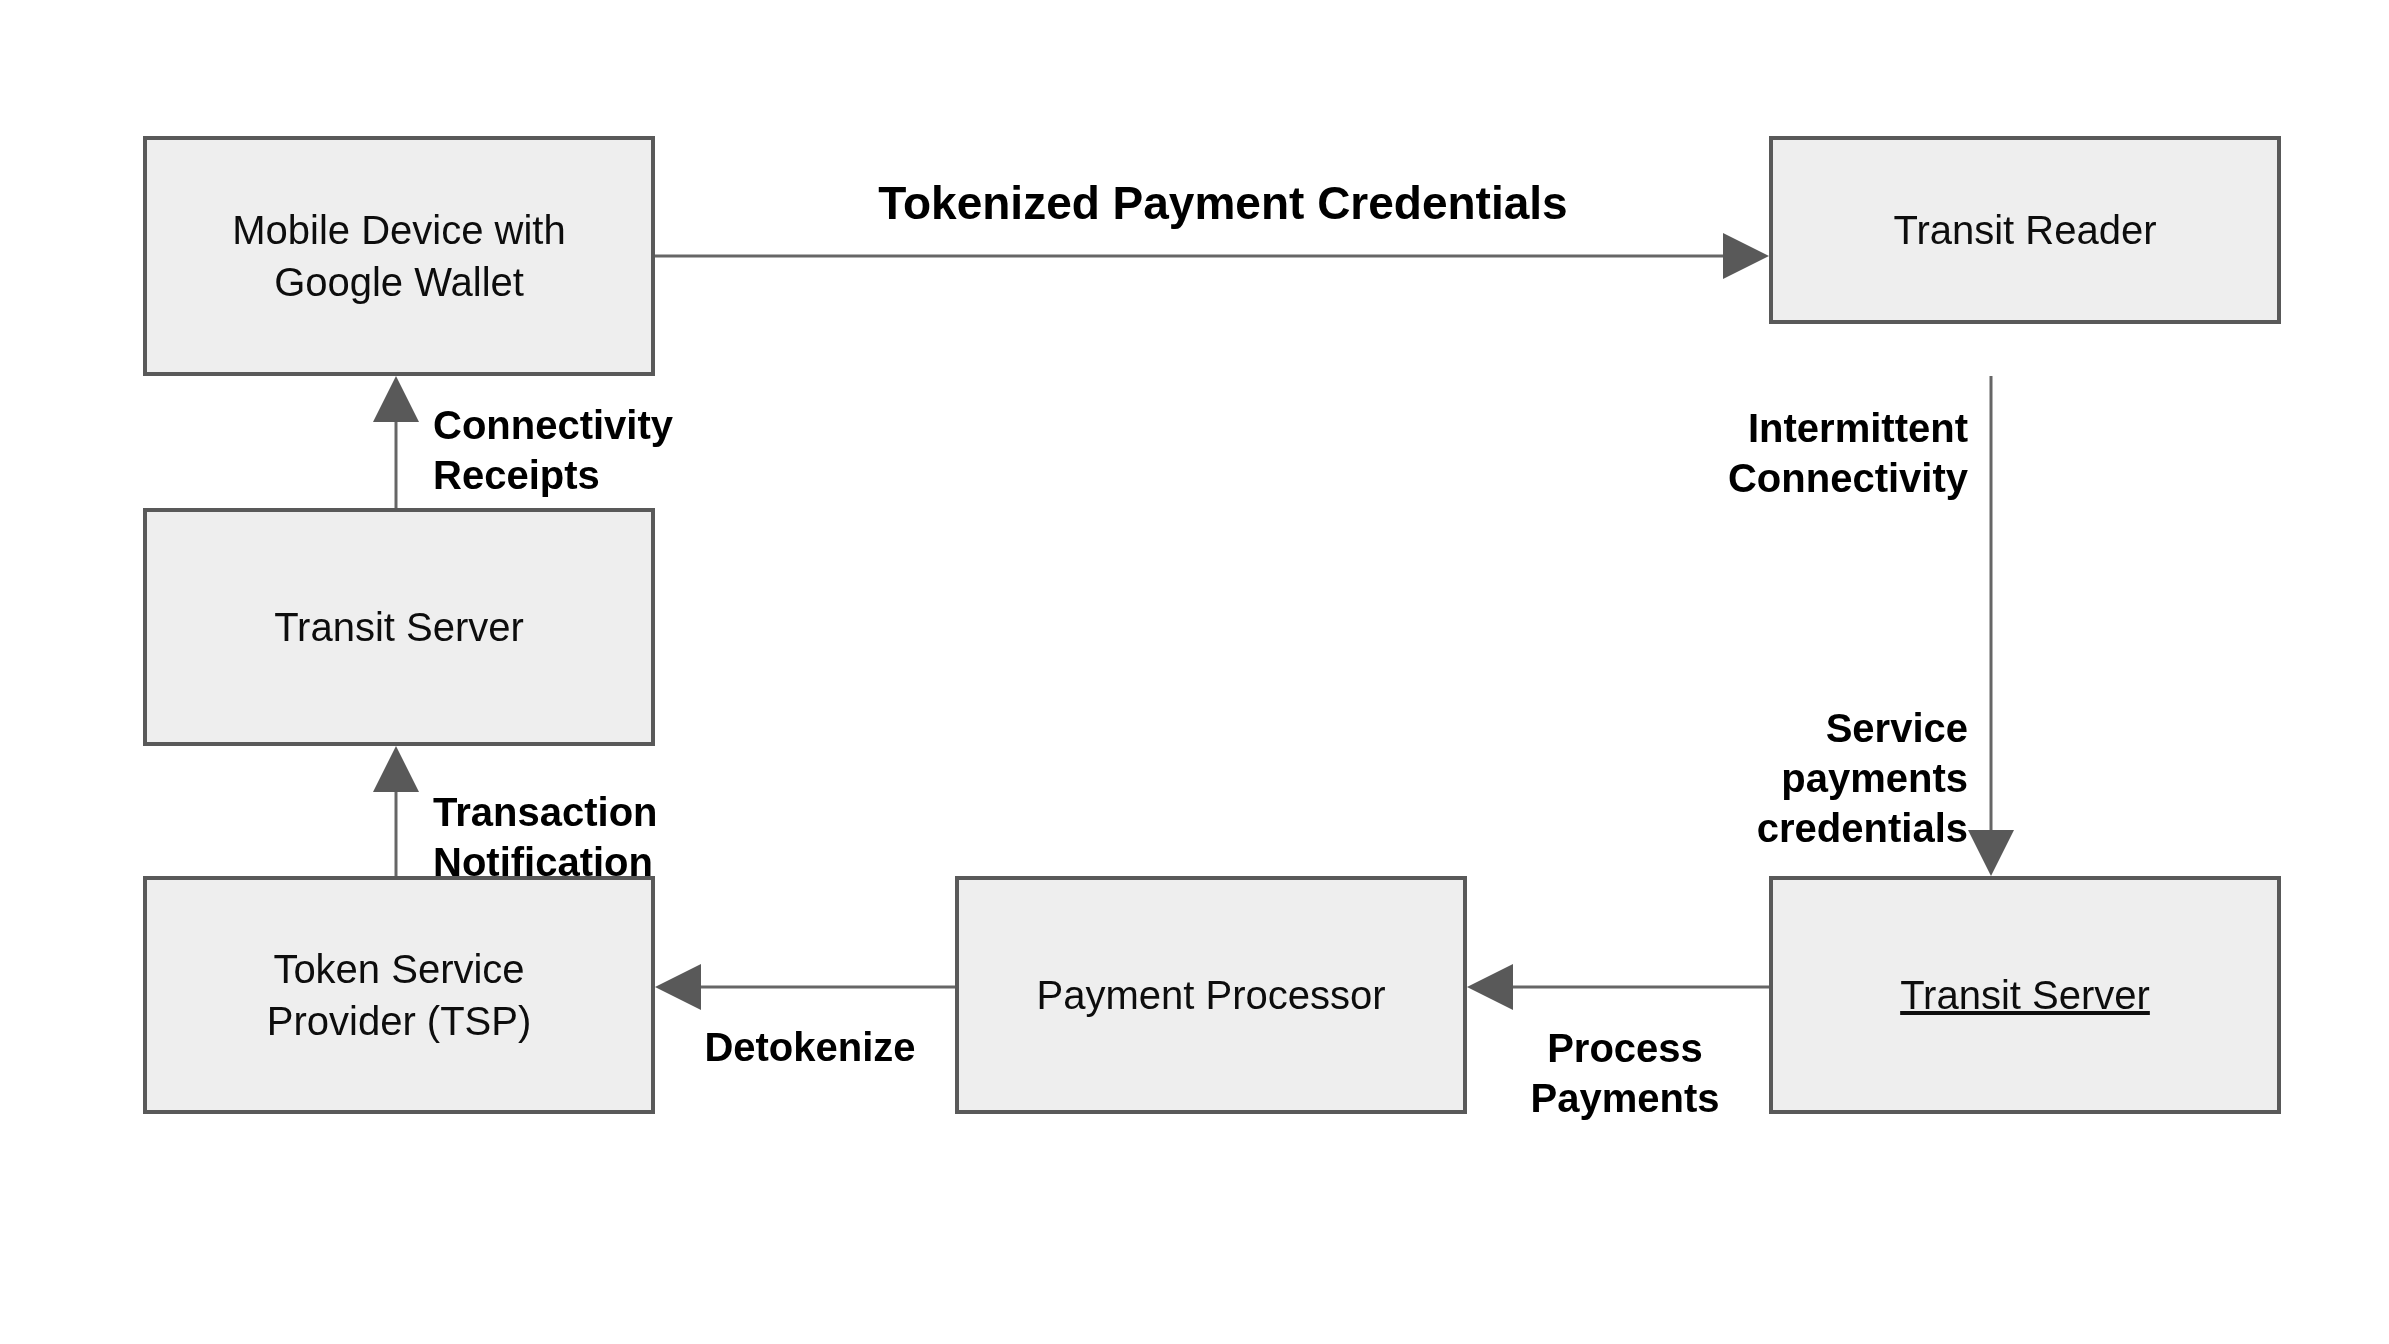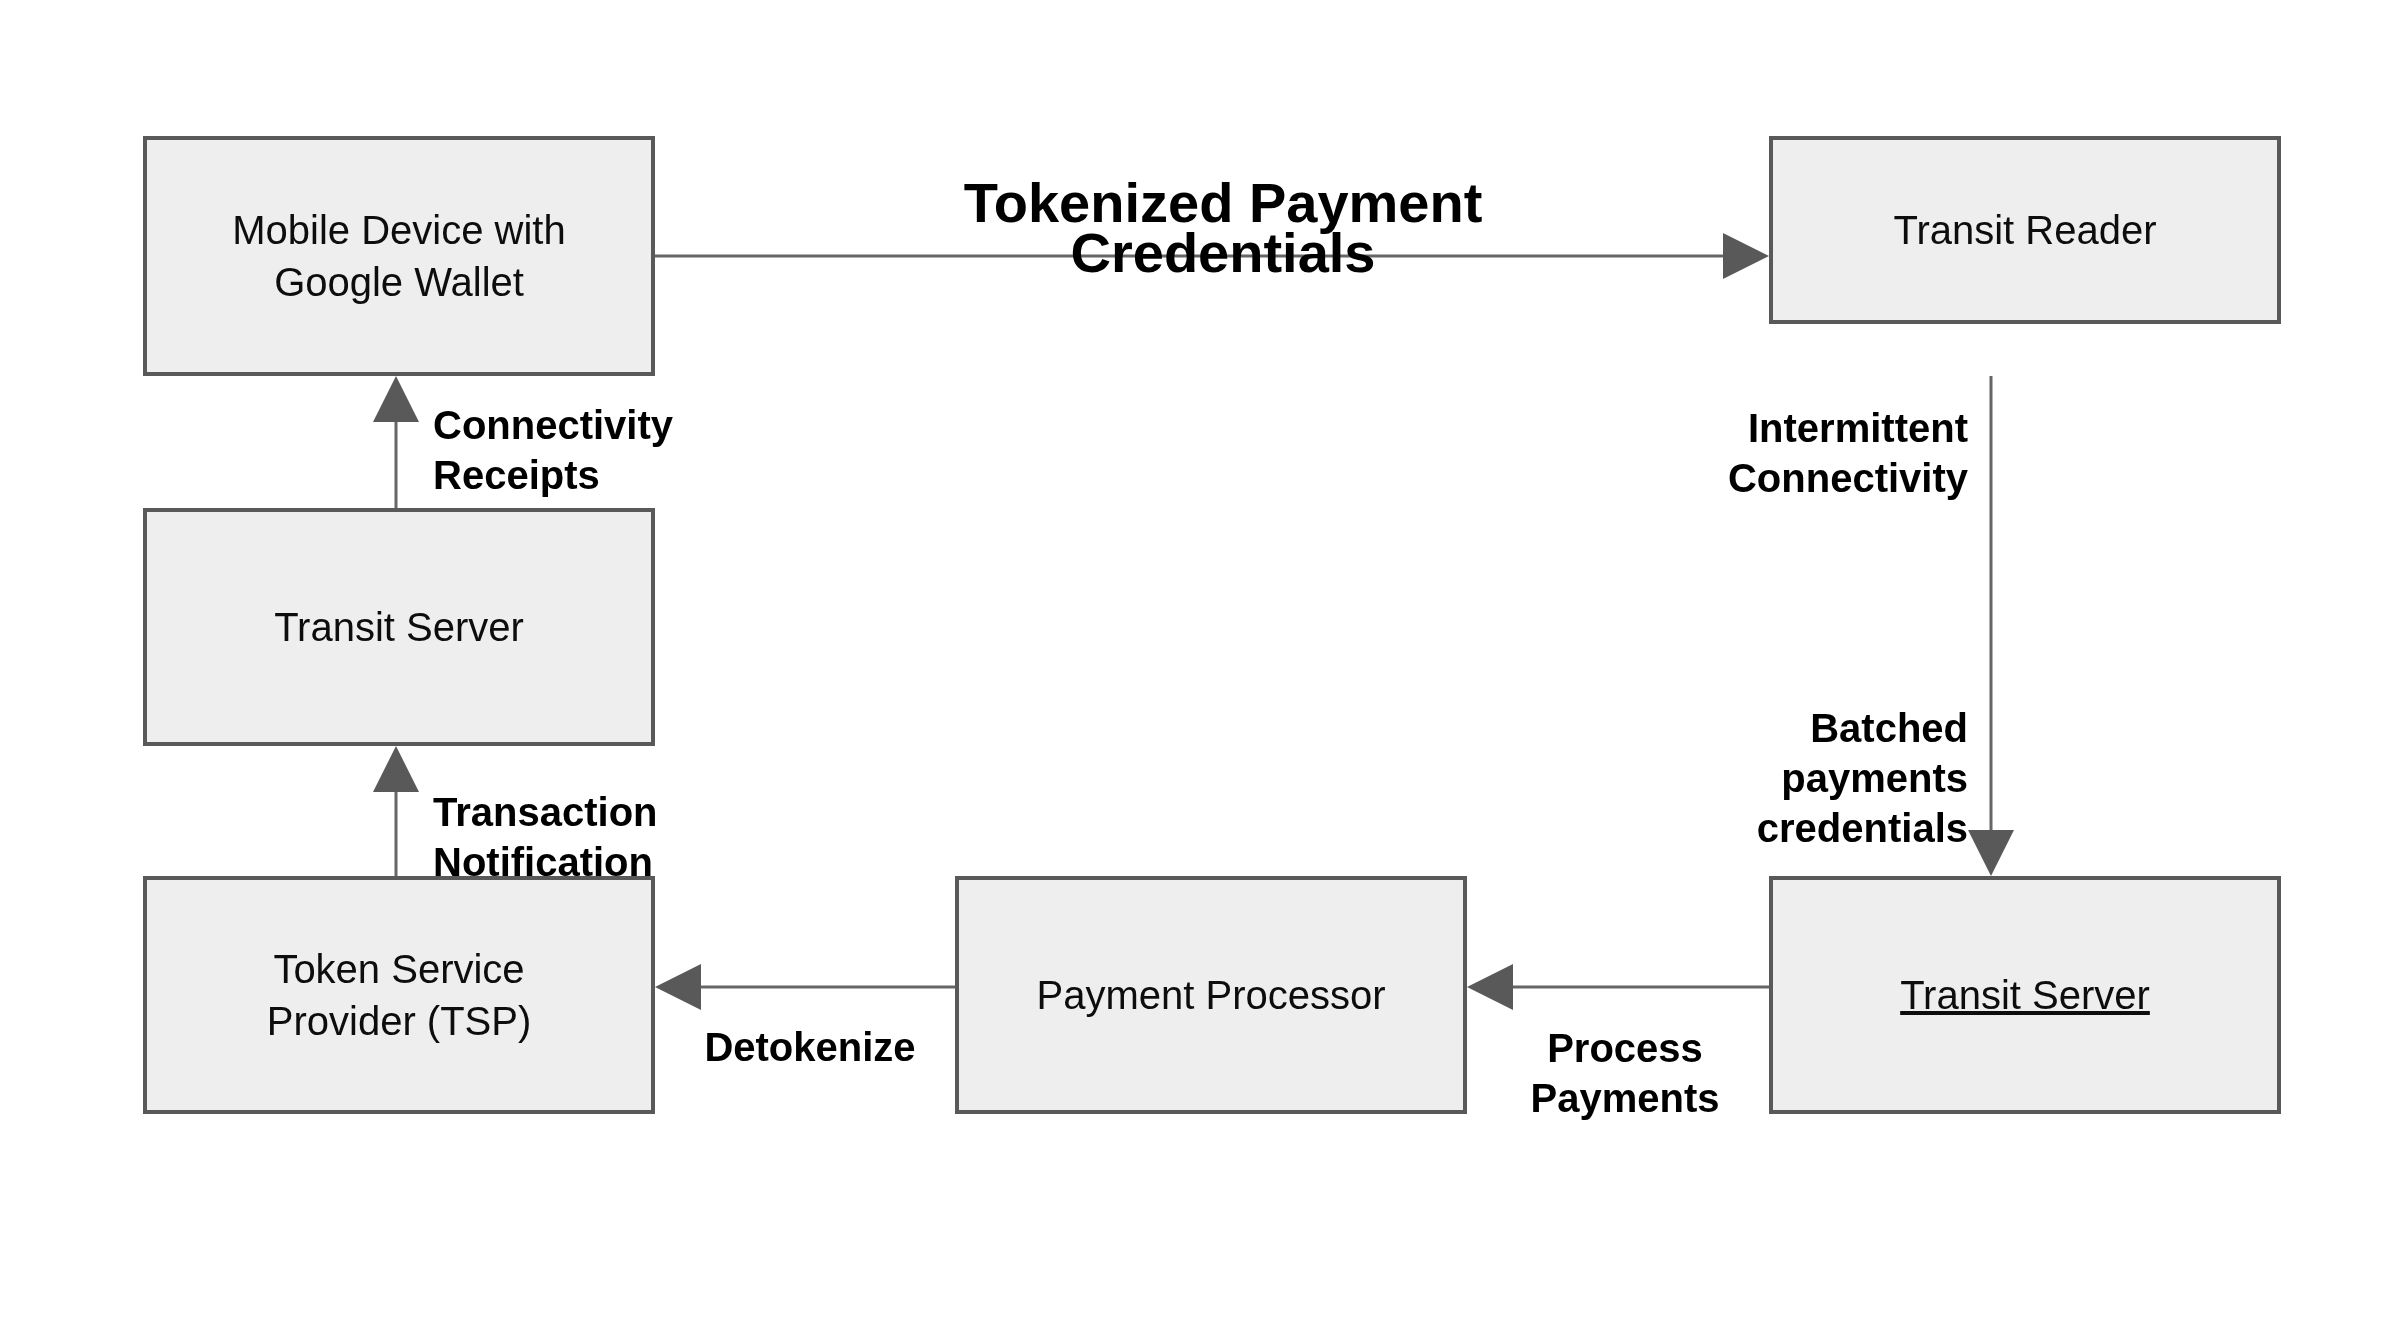--- a/index.html
+++ b/index.html
@@ -38,21 +38,21 @@
   #node-processor{ left: 922px;  top: 876px; width: 512px; height: 238px; }
   #node-transit  { left: 1736px; top: 876px; width: 512px; height: 238px; text-decoration: underline; }
 
   .edge-label {
     position: absolute;
     font-weight: 700;
     font-size: 40px;
     line-height: 50px;
     color: #000000;
   }
-  #lbl-tokenized   { left: 790px;  top: 178px;  width: 800px; text-align: center; font-size: 56px; }
+  #lbl-tokenized   { left: 790px;  top: 178px;  width: 800px; text-align: center; font-size: 46px; }
   #lbl-notification{ left: 400px;  top: 400px;  width: 300px; text-align: left; }
   #lbl-intermittent{ left: 1655px; top: 403px;  width: 280px; text-align: right; }
   #lbl-batched     { left: 1675px; top: 703px;  width: 260px; text-align: right; }
   #lbl-transaction { left: 400px;  top: 787px;  width: 300px; text-align: left; }
   #lbl-detokenize  { left: 627px;  top: 1022px; width: 300px; text-align: center; }
   #lbl-process     { left: 1482px; top: 1023px; width: 220px; text-align: center; }
 </style>
 </head>
 <body>
 
@@ -106,18 +106,18 @@
   <div class="node" id="node-processor">
     <span class="node-text">Payment Processor</span>
   </div>
   <div class="node" id="node-transit">
     <span class="node-text">Transit Server</span>
   </div>
 
   <div class="edge-label" id="lbl-tokenized">Tokenized Payment Credentials</div>
   <div class="edge-label" id="lbl-notification">Connectivity Receipts</div>
   <div class="edge-label" id="lbl-intermittent">Intermittent Connectivity</div>
-  <div class="edge-label" id="lbl-batched">Batched payments credentials</div>
+  <div class="edge-label" id="lbl-batched">Service payments credentials</div>
   <div class="edge-label" id="lbl-transaction">Transaction Notification</div>
   <div class="edge-label" id="lbl-detokenize">Detokenize</div>
   <div class="edge-label" id="lbl-process">Process Payments</div>
 
 </div>
 
 </body></html>

